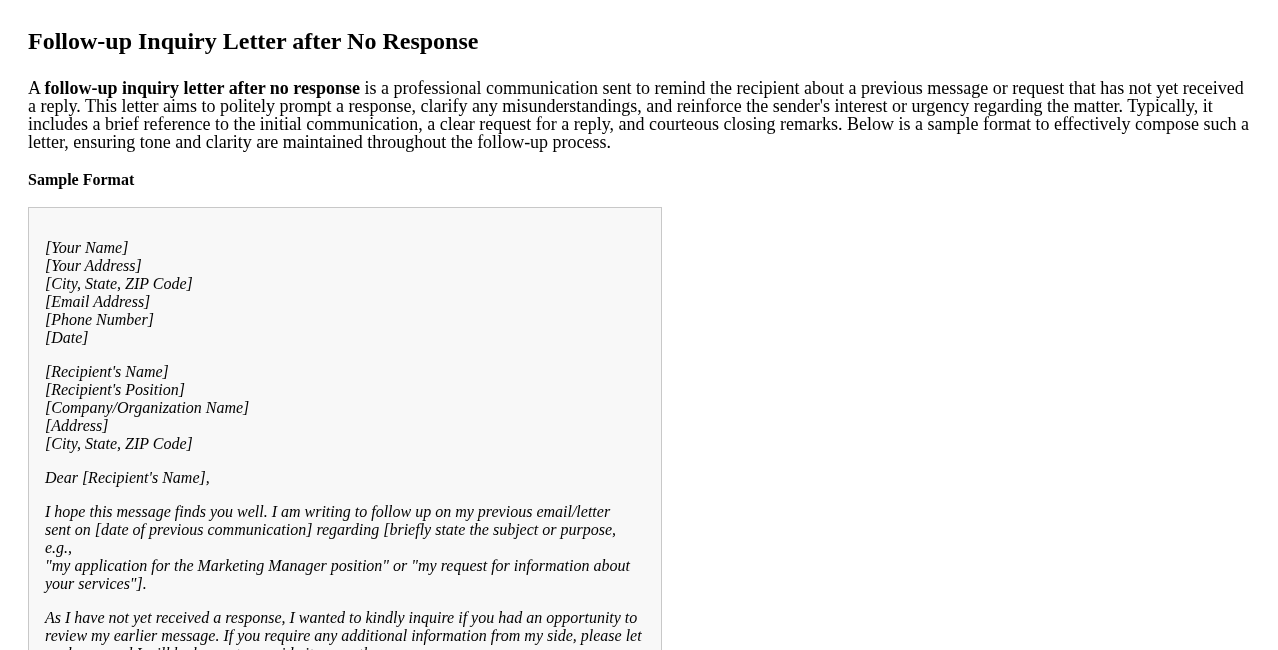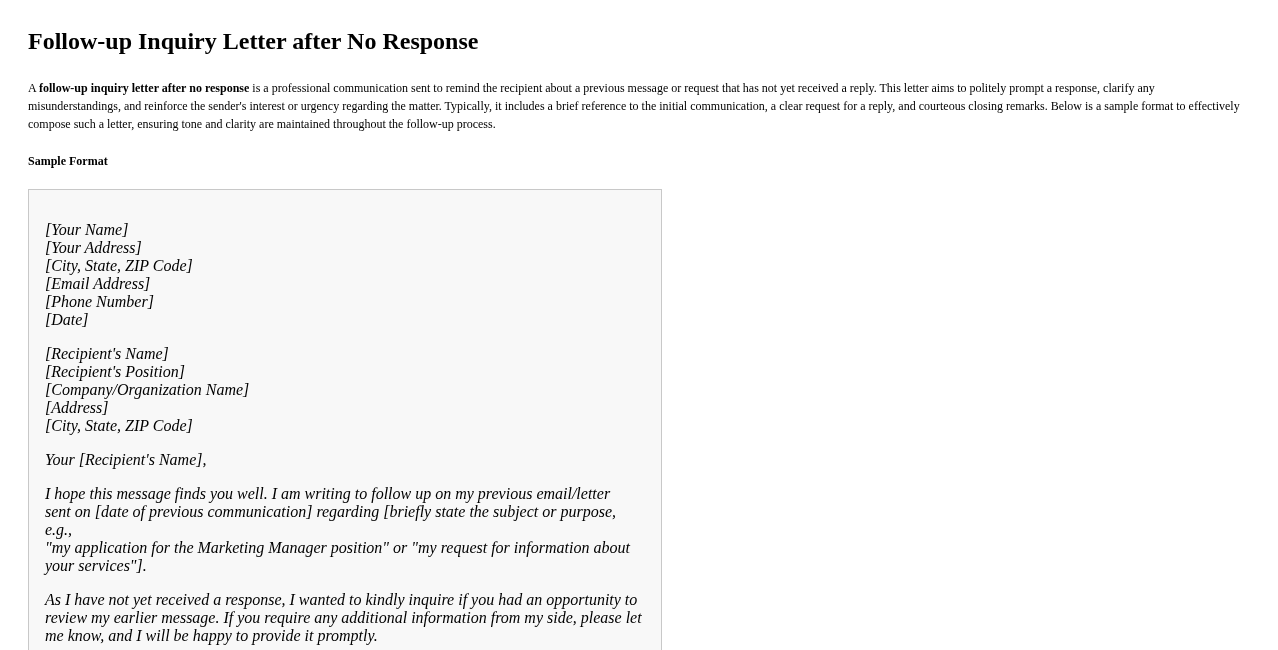--- a/index.html
+++ b/index.html
@@ -12,26 +12,26 @@
     font-family: "Liberation Serif", "DejaVu Serif", serif;
   }
   .page { padding: 0 28px; }
   .page-title {
     font-size: 24px;
     line-height: 28px;
     font-weight: bold;
     margin: 27px 0 0 0;
   }
   .intro {
-    font-size: 12px;
+    font-size: 18px;
     line-height: 18px;
     margin: 24px 0 0 0;
   }
   .section-heading {
-    font-size: 12px;
+    font-size: 16px;
     line-height: 21px;
     font-weight: bold;
     margin: 18px 0 0 0;
   }
   .sample-box {
     margin-top: 17px;
     width: 600px;
     padding: 15px 16px 140px 16px;
     border: 1px solid #c8c8c8;
     background: #f8f8f8;
@@ -60,21 +60,21 @@
 [Your Address]
 [City, State, ZIP Code]
 [Email Address]
 [Phone Number]
 [Date]</p>
     <p>[Recipient's Name]
 [Recipient's Position]
 [Company/Organization Name]
 [Address]
 [City, State, ZIP Code]</p>
-    <p>Your [Recipient's Name],</p>
+    <p>Dear [Recipient's Name],</p>
     <p>I hope this message finds you well. I am writing to follow up on my previous email/letter
 sent on [date of previous communication] regarding [briefly state the subject or purpose, e.g.,
 "my application for the Marketing Manager position" or "my request for information about
 your services"].</p>
     <p>As I have not yet received a response, I wanted to kindly inquire if you had an opportunity to
 review my earlier message. If you require any additional information from my side, please let
 me know, and I will be happy to provide it promptly.</p>
   </div>
 
 </div>

